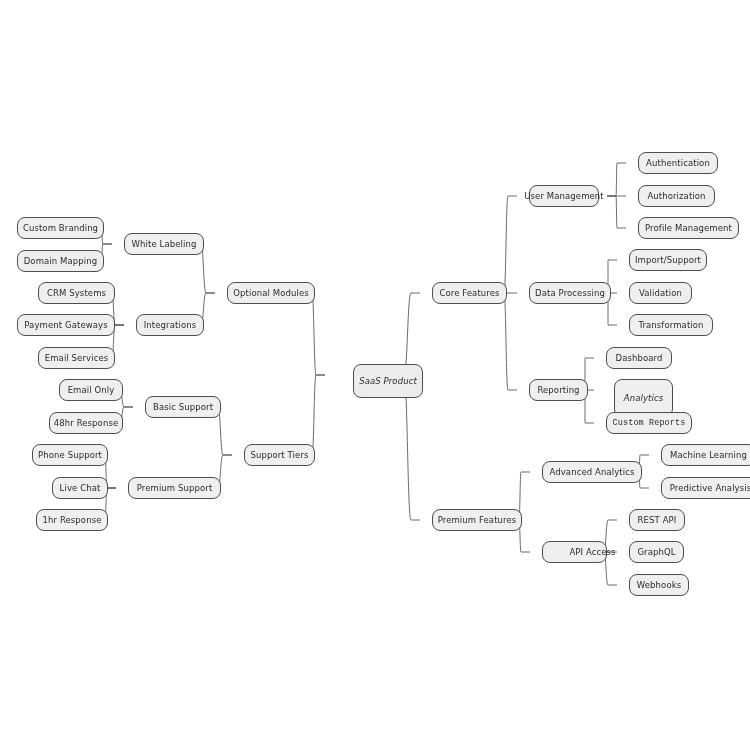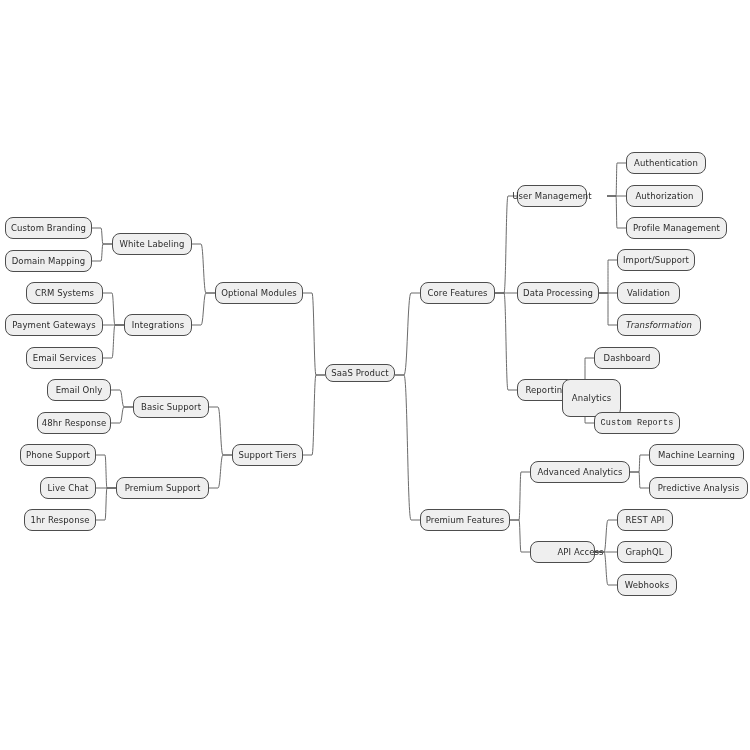--- a/index.html
+++ b/index.html
@@ -37,20 +37,21 @@
     height: 22px;
     padding: 0 8px;
     background: #efefef;
     border: 1px solid #4d4d4d;
     border-radius: 8px;
     color: #2b2b2b;
     font-size: 8.5px;
     line-height: 1;
     white-space: nowrap;
     letter-spacing: 0.1px;
+    margin-left: 12px;
   }
   .node.root {
     background: #ececec;
   }
 </style>
 </head>
 <body>
 
 <div id="canvas">
   <svg id="links">
@@ -86,21 +87,21 @@
       <path d="M 325 375 L 316 375 C 314 375, 314 455, 312 455 L 303 455"></path>
       <path d="M 232 455 L 223 455 C 220.5 455, 220.5 407, 218 407 L 209 407"></path>
       <path d="M 133 407 L 124 407 C 122 407, 122 390, 120 390 L 111 390"></path>
       <path d="M 133 407 L 124 407 C 122 407, 122 423, 120 423 L 111 423"></path>
       <path d="M 232 455 L 223 455 C 220.5 455, 220.5 488, 218 488 L 209 488"></path>
       <path d="M 116 488 L 107 488 C 106 488, 106 455, 105 455 L 96 455"></path>
       <path d="M 116 488 L 107 488 C 106 488, 106 488, 105 488 L 96 488"></path>
       <path d="M 116 488 L 107 488 C 106 488, 106 520, 105 520 L 96 520"></path>
     </svg>
   <div id="nodes">
-      <div class="node root" style="left: 325px; top: 364px; width: 70px; height: 18px;">
+      <div class="node root" style="left: 341px; top: 364px; width: 70px; height: 34px; font-style: italic;">
         <span>SaaS Product</span>
       </div>
       <div class="node" style="left: 420px; top: 282px; width: 75px; height: 22px;">
         <span>Core Features</span>
       </div>
       <div class="node" style="left: 517px; top: 185px; width: 70px; height: 22px;">
         <span>User Management</span>
       </div>
       <div class="node" style="left: 626px; top: 152px; width: 80px; height: 22px;">
         <span>Authentication</span>
@@ -113,30 +114,30 @@
       </div>
       <div class="node" style="left: 517px; top: 282px; width: 82px; height: 22px;">
         <span>Data Processing</span>
       </div>
       <div class="node" style="left: 617px; top: 249px; width: 78px; height: 22px;">
         <span>Import/Support</span>
       </div>
       <div class="node" style="left: 617px; top: 282px; width: 63px; height: 22px;">
         <span>Validation</span>
       </div>
-      <div class="node" style="left: 617px; top: 314px; width: 84px; height: 22px; font-style: italic;">
+      <div class="node" style="left: 617px; top: 314px; width: 84px; height: 22px;">
         <span>Transformation</span>
       </div>
       <div class="node" style="left: 517px; top: 379px; width: 59px; height: 22px;">
         <span>Reporting</span>
       </div>
       <div class="node" style="left: 594px; top: 347px; width: 66px; height: 22px;">
         <span>Dashboard</span>
       </div>
-      <div class="node" style="left: 562px; top: 379px; width: 59px; height: 38px;">
+      <div class="node" style="left: 602px; top: 379px; width: 59px; height: 38px; font-style: italic;">
         <span>Analytics</span>
       </div>
       <div class="node" style="left: 594px; top: 412px; width: 86px; height: 22px; font-family: Liberation Mono, monospace;">
         <span>Custom Reports</span>
       </div>
       <div class="node" style="left: 420px; top: 509px; width: 90px; height: 22px;">
         <span>Premium Features</span>
       </div>
       <div class="node" style="left: 530px; top: 461px; width: 100px; height: 22px;">
         <span>Advanced Analytics</span>

